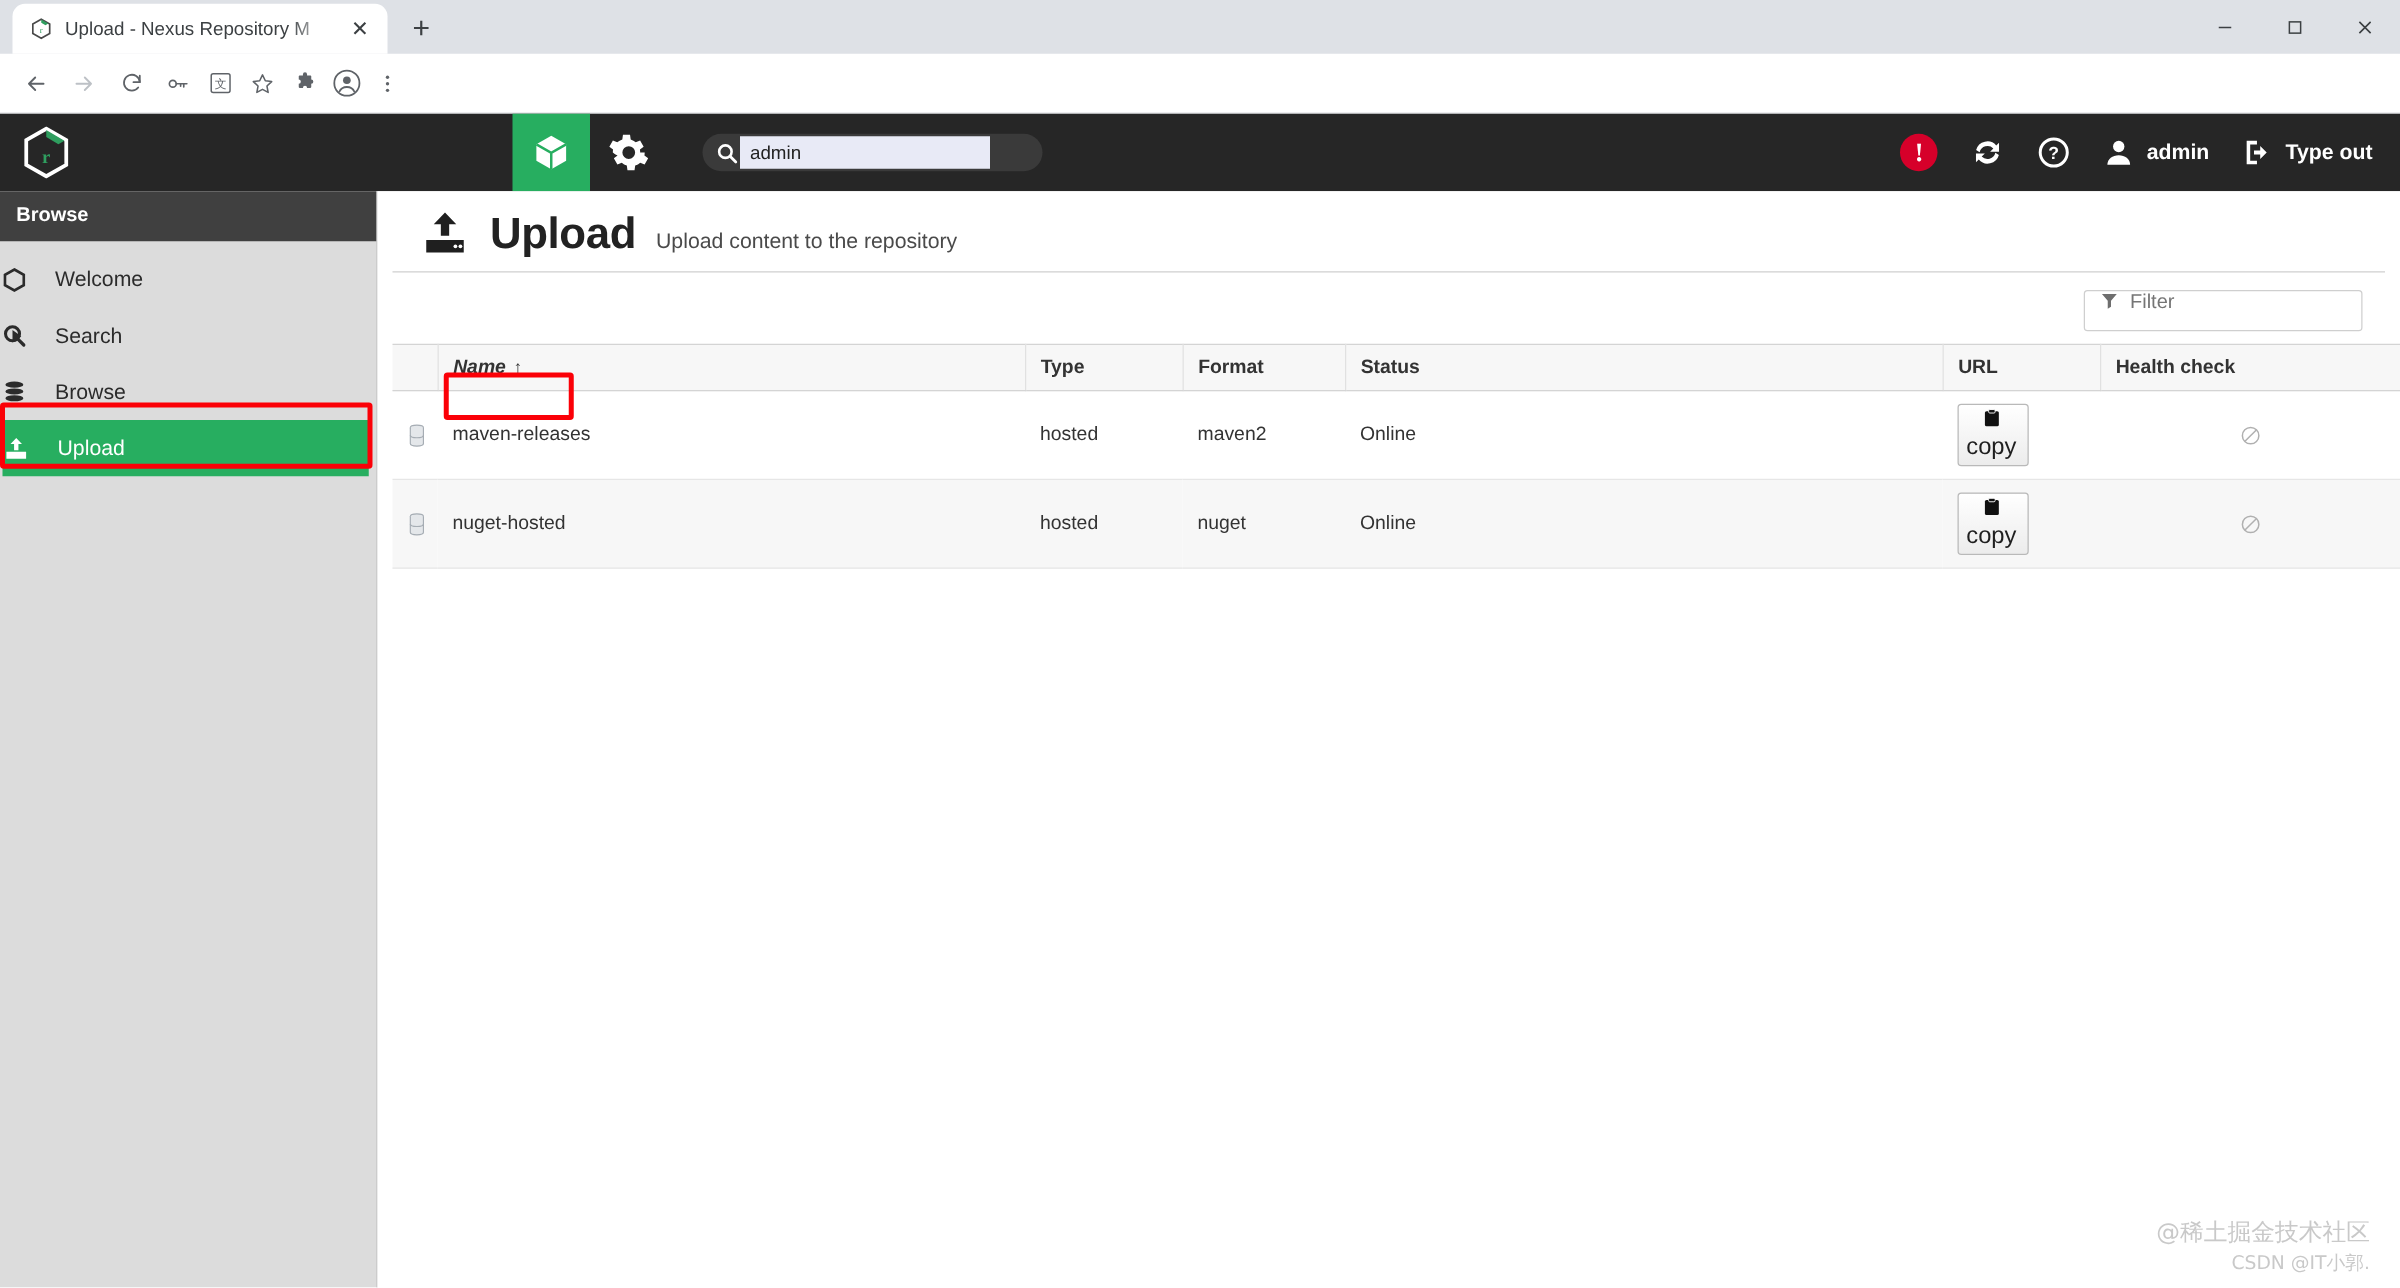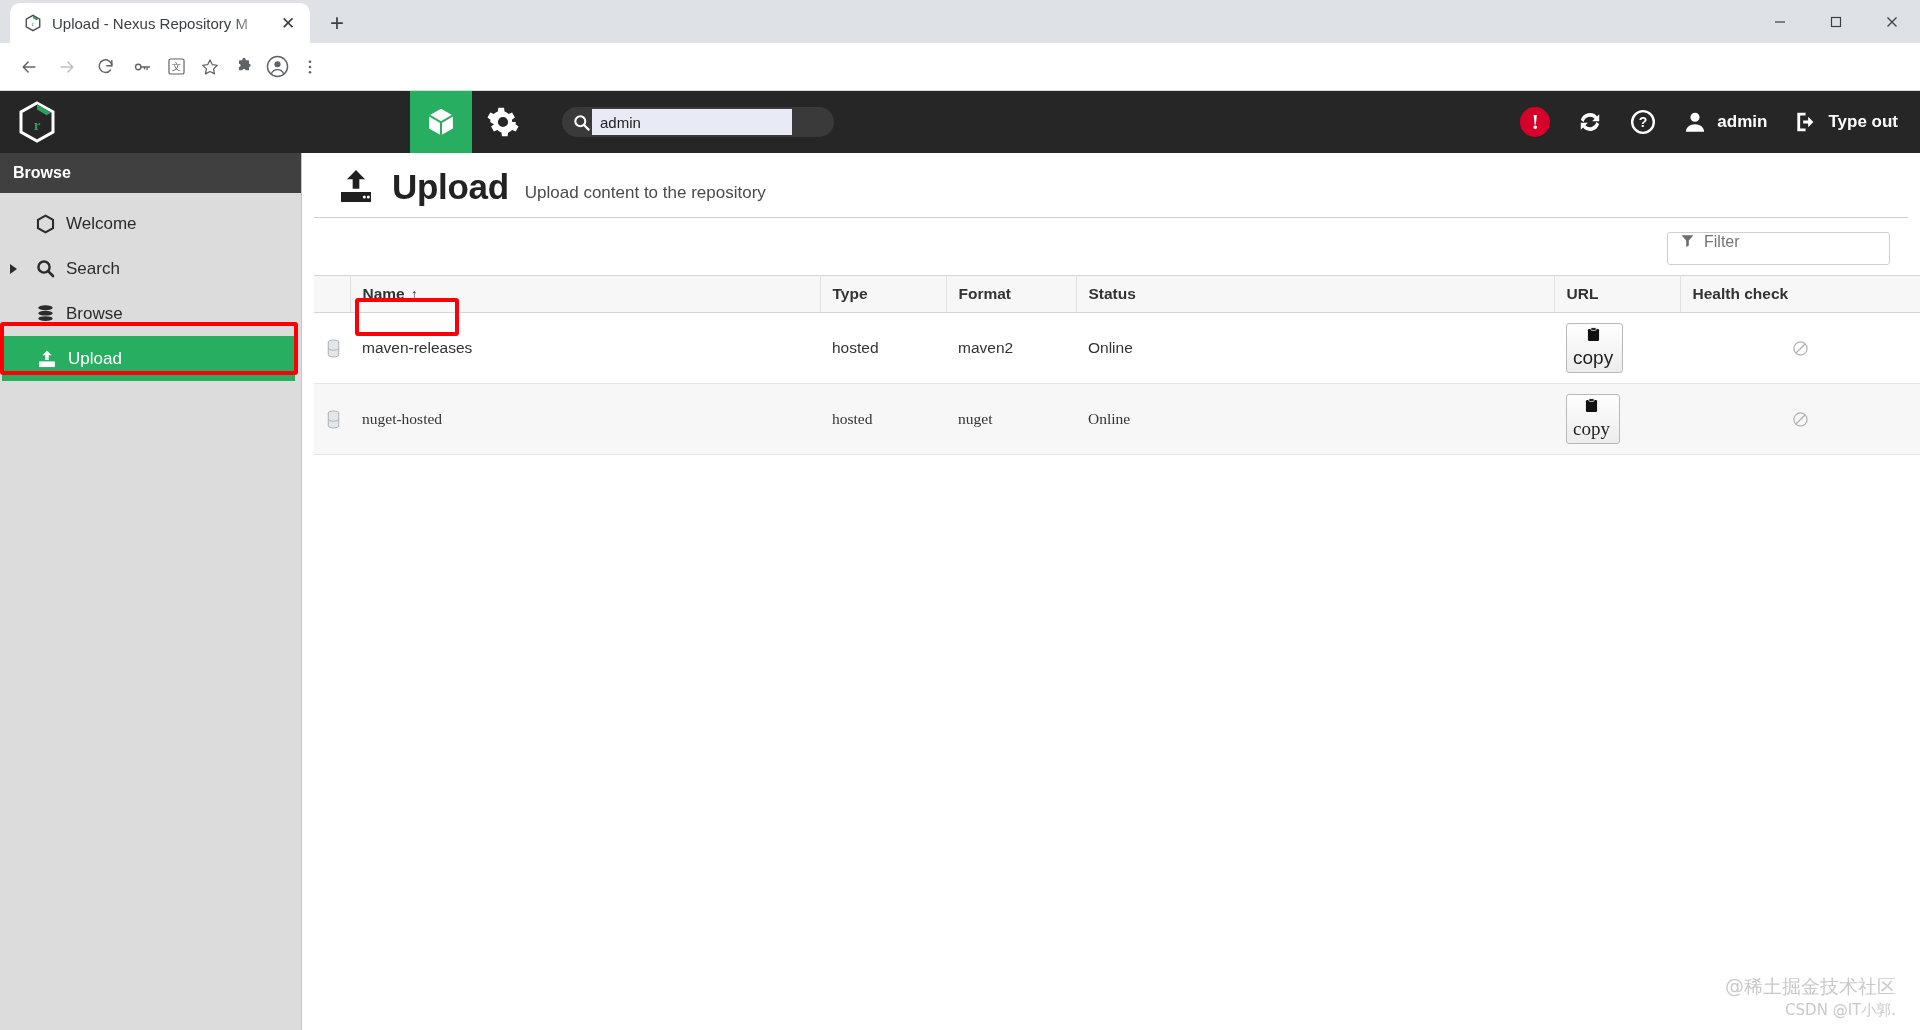--- a/index.html
+++ b/index.html
@@ -190,22 +190,21 @@
     background: #404040;
     color: #ffffff;
     font-size: 16px; font-weight: bold;
     display: flex; align-items: center;
     padding-left: 13px;
   }
   .nx-menu { padding-top: 8px; }
   .nx-menu-item {
     height: 45px;
     display: flex; align-items: center;
-    gap: 10px;
-    padding-left: 34px;
+    gap: 22px;
     font-size: 17px;
     color: #2b2b2b;
     position: relative;
   }
   .nx-menu-item .mi-icon {
     width: 22px; height: 22px; flex: 0 0 22px;
     display: flex; align-items: center; justify-content: center;
   }
   .nx-menu-item.active {
     background: #27ae60;
@@ -278,23 +277,23 @@
     height: 35px;
   }
   table.nx-table th:last-child { border-right: none; }
   table.nx-table td {
     border-bottom: 1px solid #e6e6e6;
     font-size: 15.5px; color: #333;
     padding: 10px 12px;
     height: 43px;
     vertical-align: middle;
   }
-  tr.row-alt td { background: #f7f7f7; font-family: Liberation Serif, serif; }
+  tr.row-alt td { background: #f7f7f7; }
   .col-chk { width: 36px; }
-  .col-name { width: 470px; }
+  .col-name { width: 470px; font-style: italic; }
   .col-type { width: 126px; }
   .col-format { width: 130px; }
   .col-status { width: 478px; }
   .col-url { width: 126px; }
   .col-health { width: 240px; }
   .cell-center { text-align: center; }
   .sort-arrow { margin-left: 6px; font-size: 14px; }
   .db-icon { width: 15px; height: 19px; display: block; margin: 0 auto; }
   .copy-btn {
     display: inline-flex; align-items: center; gap: 5px;

